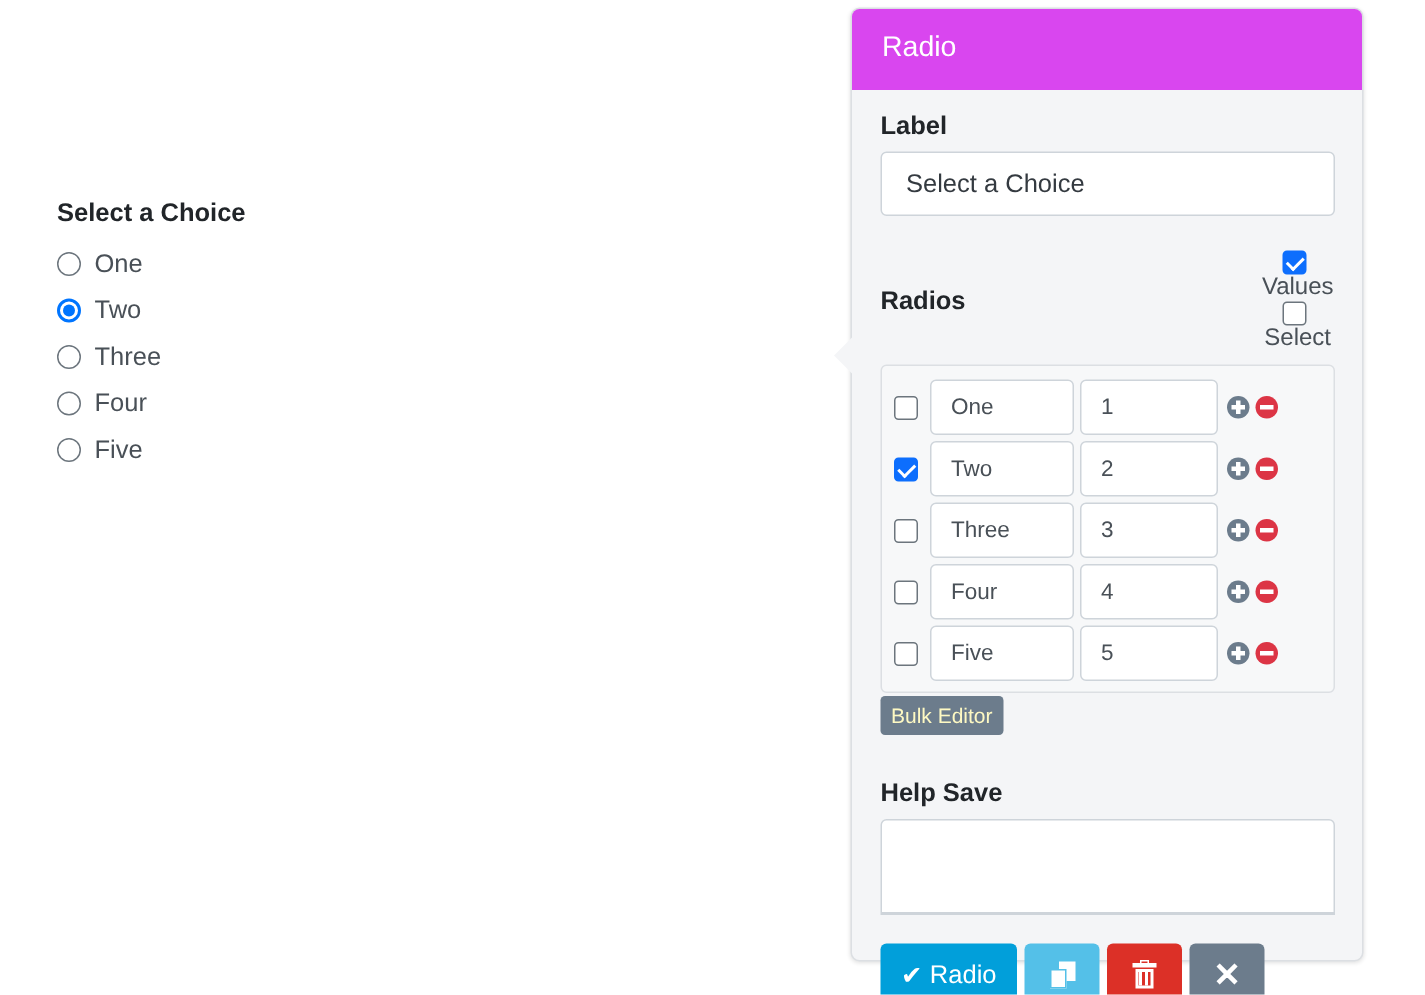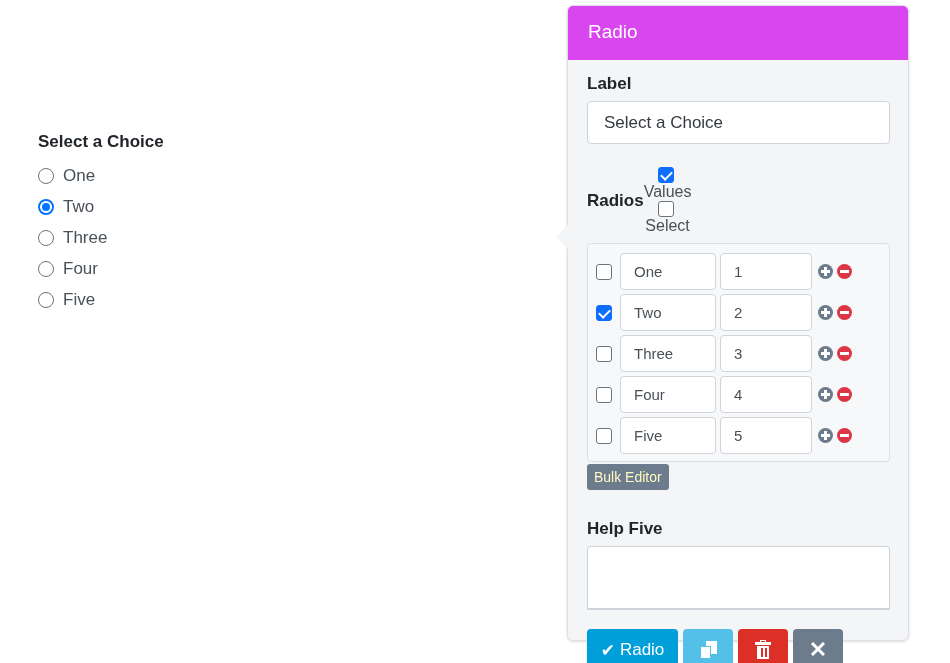--- a/index.html
+++ b/index.html
@@ -39,21 +39,21 @@
       height: 54px; background: #d946ef; border-radius: 5px 5px 0 0;
       color: #fff; font-size: 19px; padding: 15px 0 0 20px;
     }
     .panel-body { padding: 14px 19px 6px 19px; }
     .field-label { font-weight: bold; font-size: 17px; color: #212529; }
     .text-input {
       margin-top: 7px; width: 303px; height: 43px; background: #fff;
       border: 1px solid #ced4da; border-radius: 4px;
       font-size: 17px; color: #343a40; padding: 11px 16px;
     }
-    .radios-head { display: flex; align-items: center; justify-content: flex-start; margin-top: 23px; }
+    .radios-head { display: flex; align-items: center; justify-content: space-between; margin-top: 23px; }
     .radios-head .opts { display: flex; align-items: center; font-size: 16px; color: #495057; flex-direction: column; }
     .cb {
       width: 16px; height: 16px; border: 1px solid #6c757d; border-radius: 3px;
       background: #fff; display: inline-block; position: relative; flex: none;
     }
     .cb.checked { background: #0d6efd; border-color: #0d6efd; }
     .cb.checked::after {
       content: ""; position: absolute; left: 4px; top: 1px; width: 5px; height: 9px;
       border: solid #fff; border-width: 0 2px 2px 0; transform: rotate(45deg);
     }
@@ -192,21 +192,21 @@
           <span class="cb"></span>
           <div class="r-input label-in">Five</div>
           <div class="r-input value-in">5</div>
           <span class="icon-btn add"></span>
           <span class="icon-btn remove"></span>
         </div>
       </div>
 
     <button class="bulk-btn">Bulk Editor</button>
 
-    <div class="field-label help-label">Help Five</div>
+    <div class="field-label help-label">Help Save</div>
     <div class="help-area"></div>
 
     <div class="actions">
       <button class="btn save">
         <span class="glyph">✔</span>
         <span>Radio</span>
       </button>
       <button class="btn copy">
         <span class="copy-icon">
             <span></span>

